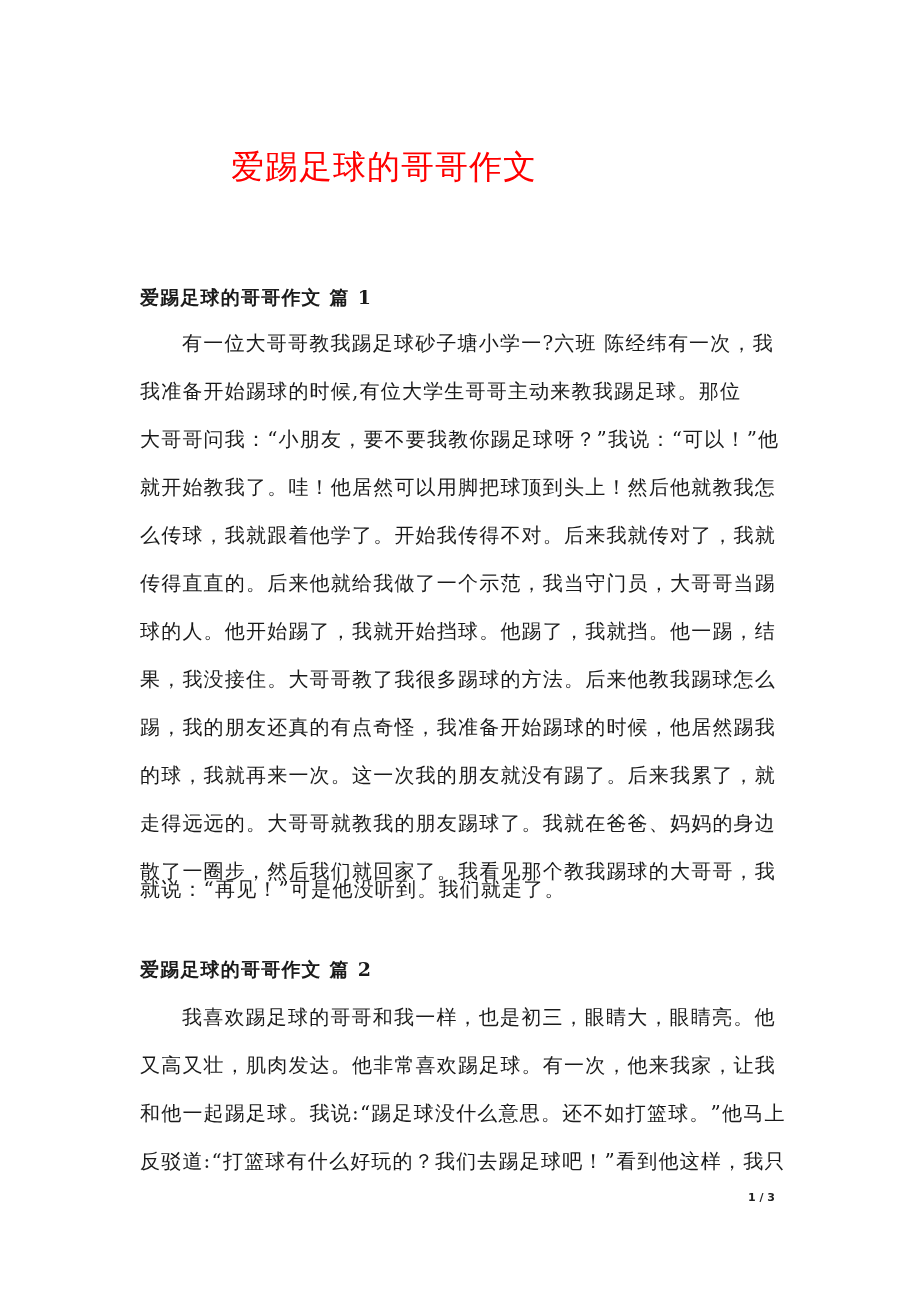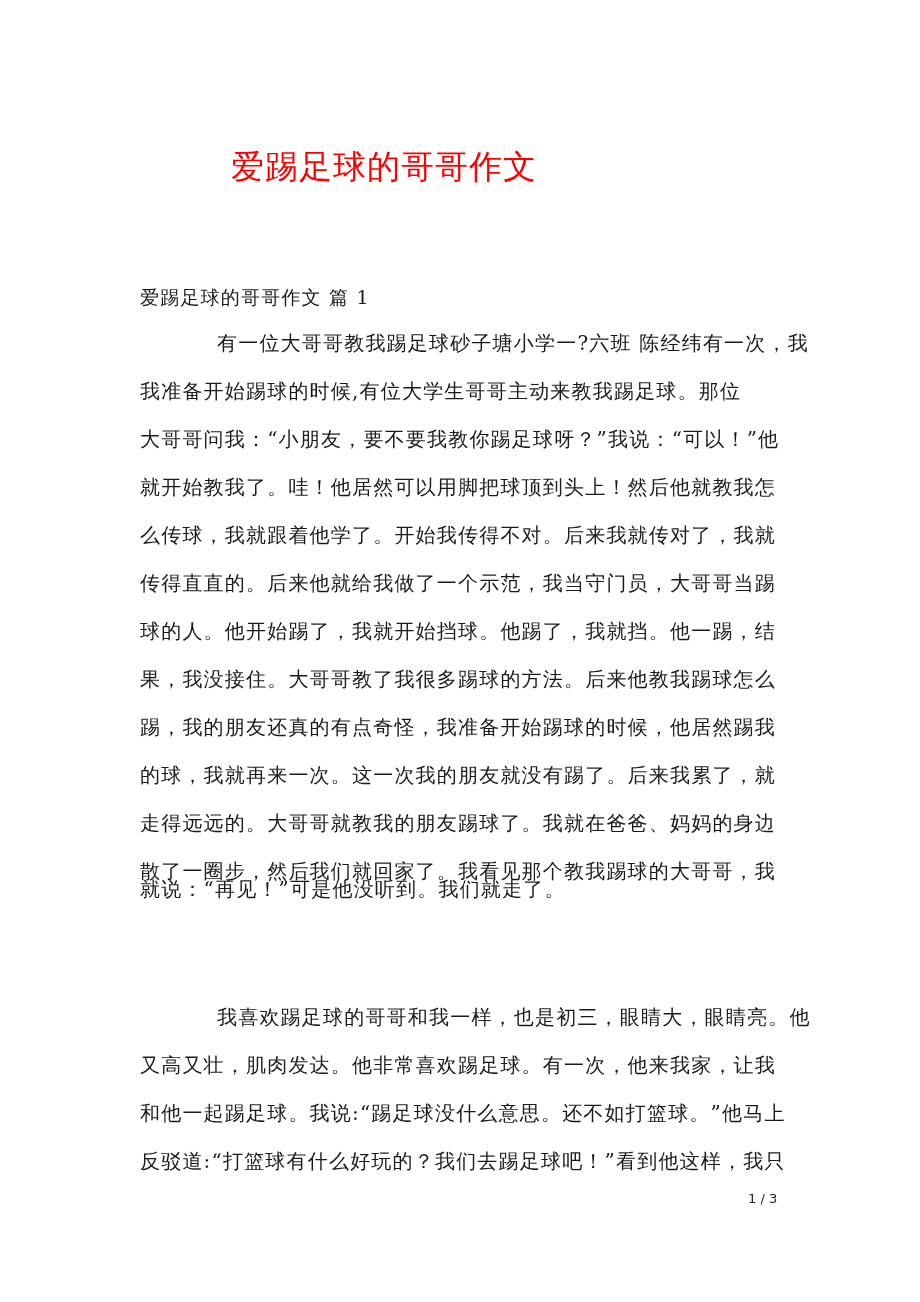--- a/index.html
+++ b/index.html
@@ -4,23 +4,23 @@
 <style>
   html, body { margin: 0; padding: 0; background: #ffffff; }
   body { width: 920px; height: 1302px; position: relative; overflow: hidden;
          font-family: "DejaVu Serif", "Liberation Serif", serif; color: #1a1a1a; }
   .page { position: absolute; left: 0; top: 0; width: 920px; height: 1302px; }
   .title { position: absolute; left: 0; width: 768px; top: 142px; text-align: center;
            font-size: 33px; color: #ff0000; letter-spacing: 1px; line-height: 50px;
            font-family: "DejaVu Sans", "Liberation Sans", sans-serif; }
   .line { position: absolute; left: 140px; width: 640px; font-size: 20px; line-height: 28px;
           white-space: nowrap; letter-spacing: 1.2px; }
-  .line.indent { left: 182px; width: 598px; margin-left: 35px; }
-  .heading { font-size: 19px; }
-  .pagenum { position: absolute; left: 748px; top: 1191px; font-size: 13px; font-weight: normal;
+  .line.indent { left: 182px; width: 598px; }
+  .heading { font-size: 19px; font-weight: bold; }
+  .pagenum { position: absolute; left: 748px; top: 1191px; font-size: 11px; font-weight: bold;
              font-family: "DejaVu Sans", "Liberation Sans", sans-serif; color: #222; }
 </style>
 </head>
 <body>
 
 <div class="page">
   <div class="title">爱踢足球的哥哥作文</div>
 
   <div class="line heading" style="top:283px">爱踢足球的哥哥作文 篇 1</div>
   <div class="line indent" style="top:329px">有一位大哥哥教我踢足球砂子塘小学一?六班 陈经纬有一次，我</div>
@@ -30,19 +30,20 @@
   <div class="line" style="top:521px">么传球，我就跟着他学了。开始我传得不对。后来我就传对了，我就</div>
   <div class="line" style="top:569px">传得直直的。后来他就给我做了一个示范，我当守门员，大哥哥当踢</div>
   <div class="line" style="top:617px">球的人。他开始踢了，我就开始挡球。他踢了，我就挡。他一踢，结</div>
   <div class="line" style="top:665px">果，我没接住。大哥哥教了我很多踢球的方法。后来他教我踢球怎么</div>
   <div class="line" style="top:713px">踢，我的朋友还真的有点奇怪，我准备开始踢球的时候，他居然踢我</div>
   <div class="line" style="top:761px">的球，我就再来一次。这一次我的朋友就没有踢了。后来我累了，就</div>
   <div class="line" style="top:809px">走得远远的。大哥哥就教我的朋友踢球了。我就在爸爸、妈妈的身边</div>
   <div class="line" style="top:857px">散了一圈步，然后我们就回家了。我看见那个教我踢球的大哥哥，我</div>
   <div class="line" style="top:875px">就说：“再见！”可是他没听到。我们就走了。</div>
 
+  <div class="line heading" style="top:955px">爱踢足球的哥哥作文 篇 2</div>
   <div class="line indent" style="top:1003px">我喜欢踢足球的哥哥和我一样，也是初三，眼睛大，眼睛亮。他</div>
   <div class="line" style="top:1051px">又高又壮，肌肉发达。他非常喜欢踢足球。有一次，他来我家，让我</div>
   <div class="line" style="top:1147px">反驳道:“打篮球有什么好玩的？我们去踢足球吧！”看到他这样，我只</div>
   <div class="line" style="top:1099px">和他一起踢足球。我说:“踢足球没什么意思。还不如打篮球。”他马上</div>
 
   <div class="pagenum">1 / 3</div>
 </div>
 
 </body></html>

